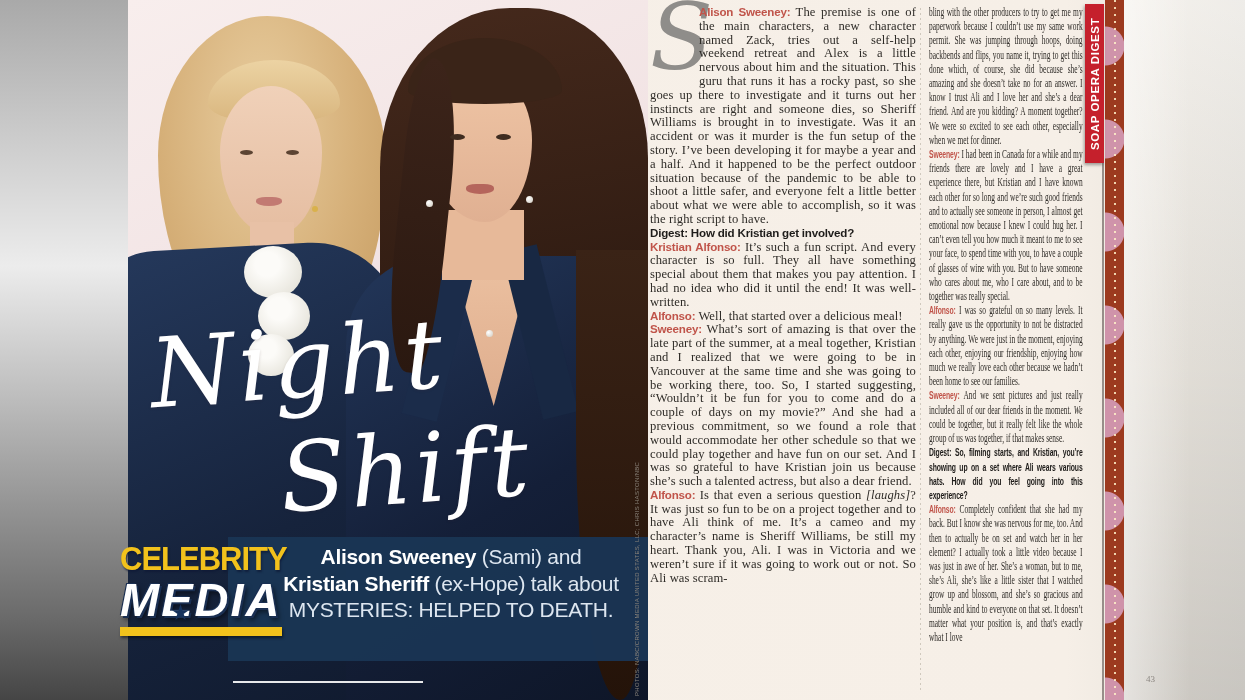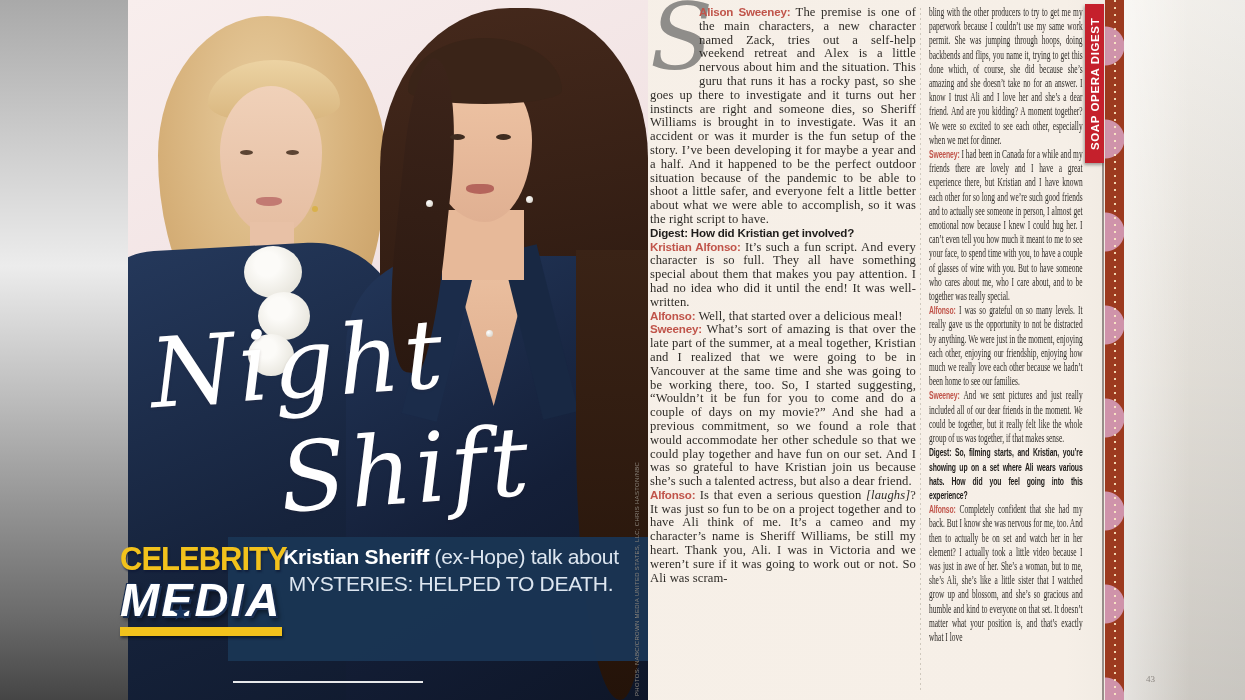--- a/index.html
+++ b/index.html
@@ -111,20 +111,21 @@
       <div class="fig w2-lips"></div>
       <div class="pearl pe1"></div>
       <div class="pearl pe2"></div>
       <div class="pearl pe3"></div>
 
       <div class="t-word t-night">Night</div>
       <div class="t-word t-shift">Shift</div>
 
       <div class="abs intro-box">
         <div>
+            <div class="intro-line"><span class="intro-bold">Alison Sweeney</span><span> (Sami) and</span></div>
             <div class="intro-line"><span class="intro-bold">Kristian Sheriff</span><span> (ex-Hope) talk about</span></div>
             <div class="intro-line"><span>MYSTERIES: HELPED TO DEATH.</span></div>
           </div>
       </div>
       <div class="abs byline-rule"></div>
       <div class="abs byline">By Stephanie Sloane</div>
     </div>
 
     <div class="abs article">
       <div class="col col1">

